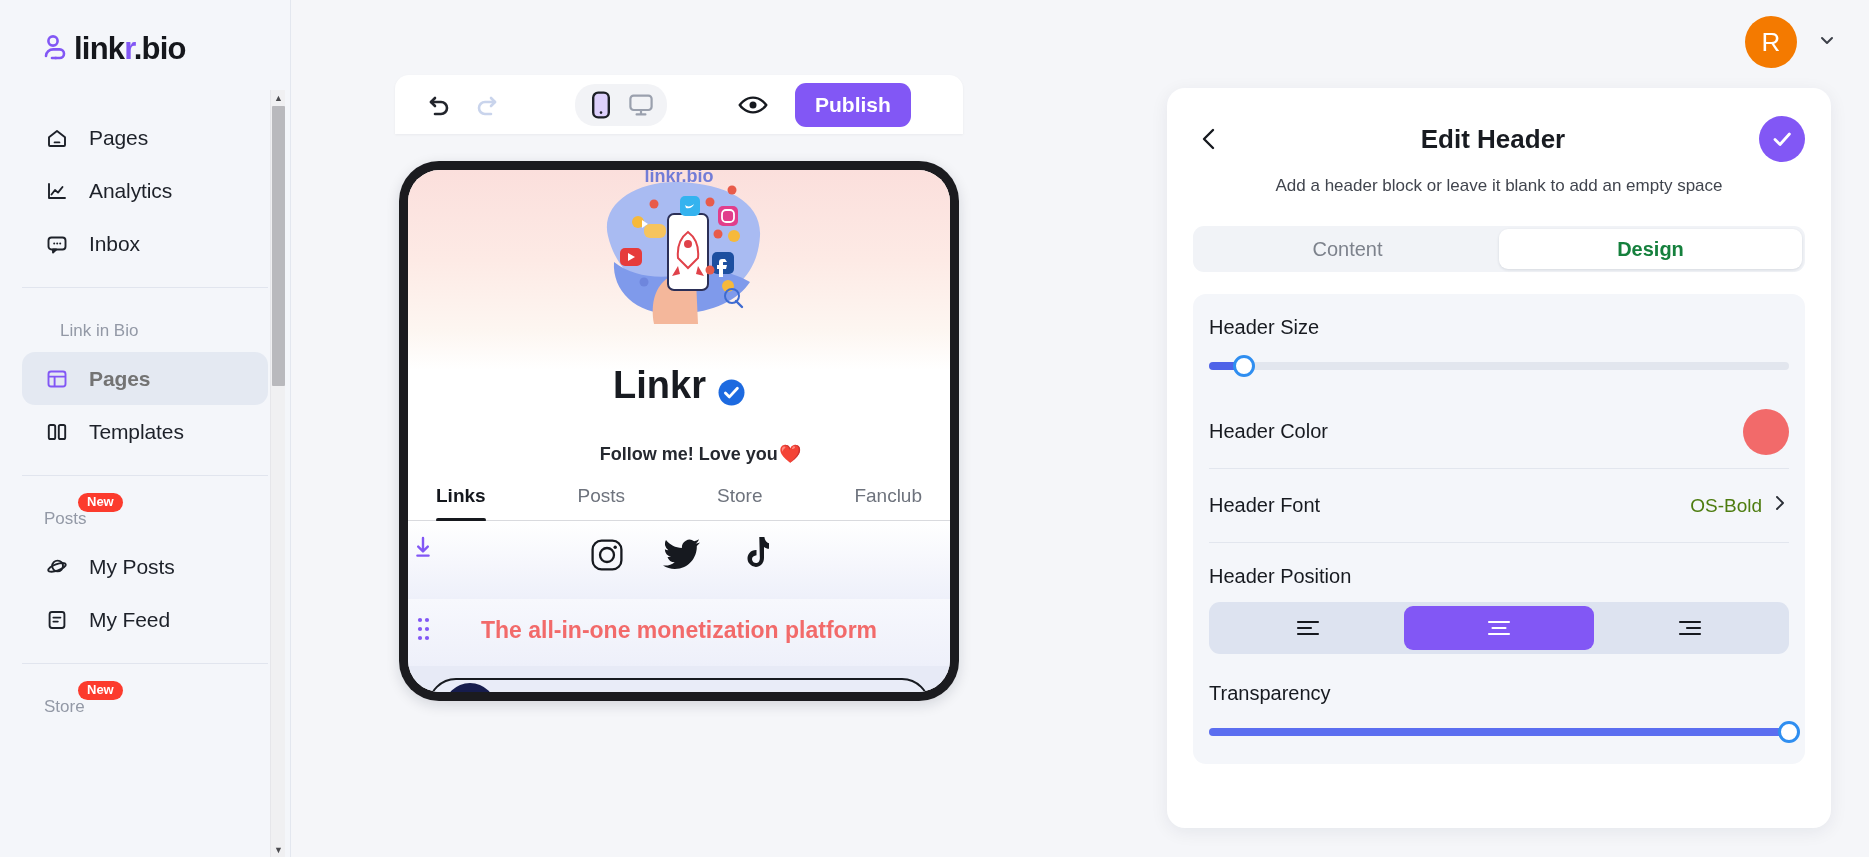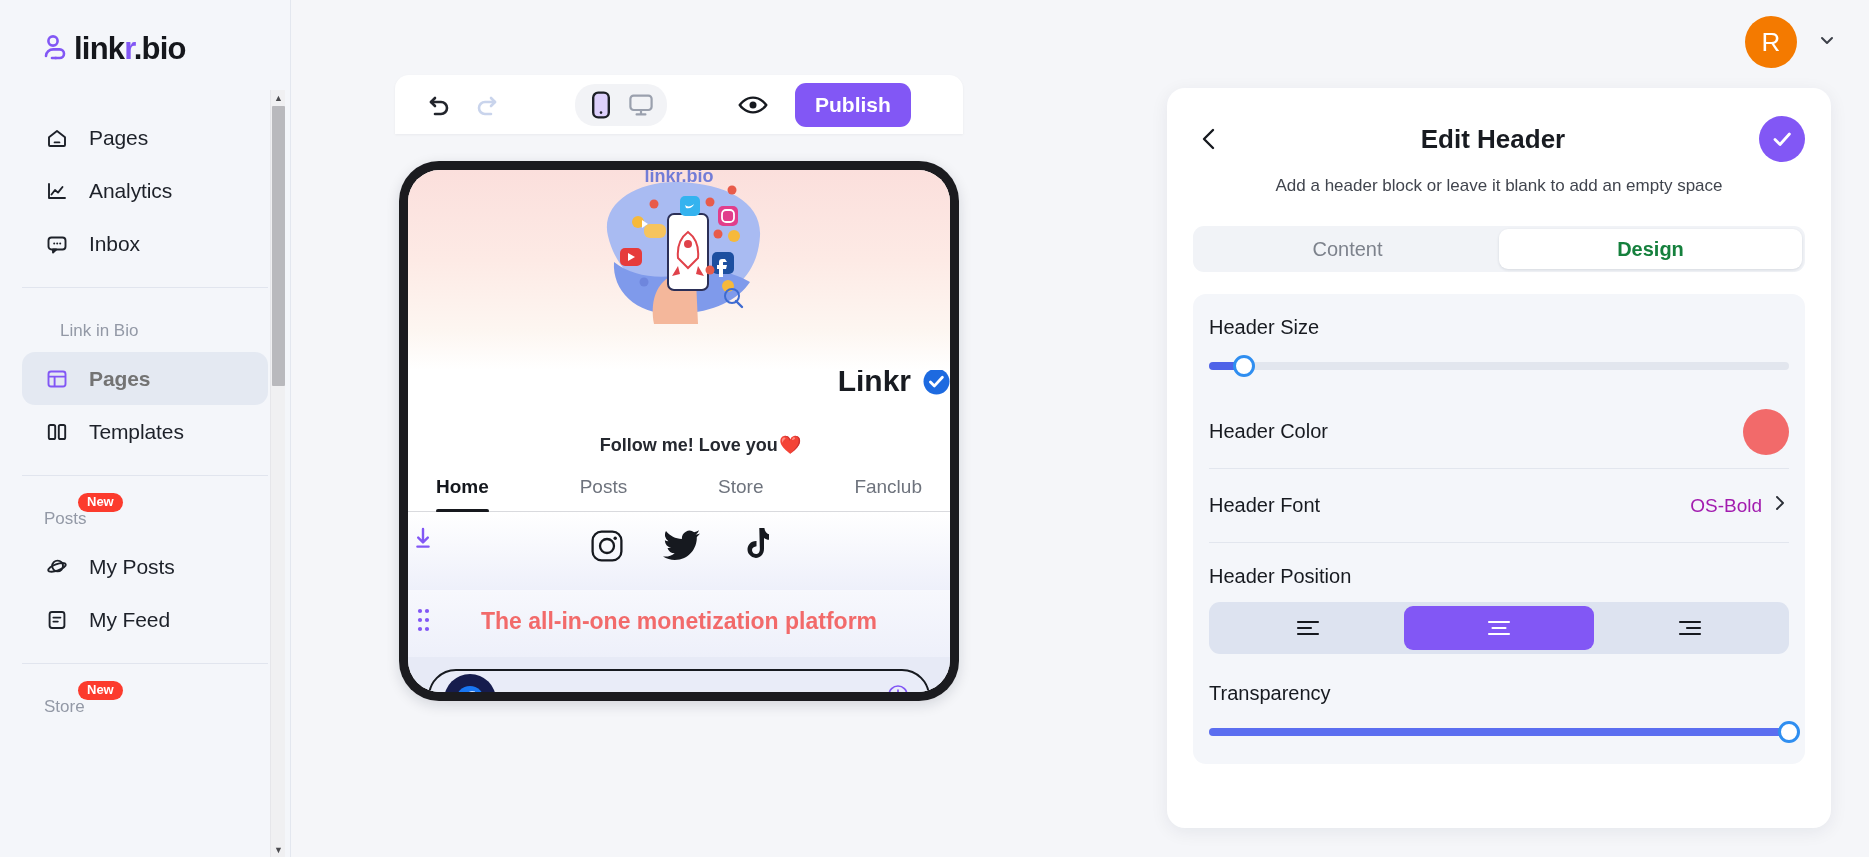--- a/index.html
+++ b/index.html
@@ -129,22 +129,22 @@
     background: linear-gradient(180deg,#fbdfdc 0%, #fdeae5 45%, #fdf6f1 80%, #ffffff 100%);
     position: relative;
   }
   .ph-hero-title {
     position: absolute; top: -4px; left: 0; right: 0;
     text-align: center; font-size: 18px; font-weight: 700;
     color: #5b6bd6; opacity: .85;
   }
   .hero-illustration { position: absolute; left: 50%; top: 4px; transform: translateX(-50%); }
   .ph-name {
-    display: flex; align-items: center; justify-content: flex-end; gap: 12px;
-    font-size: 30px; font-weight: 700; color: #181b21;
+    display: flex; align-items: center; justify-content: center; gap: 12px;
+    font-size: 38px; font-weight: 700; color: #181b21;
     margin-top: -6px;
   }
   .verified { width: 27px; height: 27px; }
   .ph-bio {
     text-align: center; font-size: 18px; font-weight: 700; color: #25282f;
     margin-top: 36px;
     display: flex; align-items: center; justify-content: center; gap: 2px; margin-left: 44px;
   }
   .ph-tabs {
     display: flex; justify-content: space-between;
@@ -240,21 +240,21 @@
     margin-top: 22px;
     background: #f4f6fa;
     border-radius: 13px;
     padding: 0 16px;
     height: 470px;
   }
   .srow { padding: 22px 0 0 0; }
   .srow-label { font-size: 20px; color: #171a20; }
   .srow-flex { display: flex; align-items: center; justify-content: space-between; height: 74px; border-bottom: 1px solid #e2e6ee; }
   .swatch { width: 46px; height: 46px; border-radius: 50%; background: #f26a6a; cursor: pointer; }
-  .srow-value { display: flex; align-items: center; gap: 9px; font-size: 19px; color: #a21caf; cursor: pointer; }
+  .srow-value { display: flex; align-items: center; gap: 9px; font-size: 19px; color: #4d7c0f; cursor: pointer; }
 
   .slider { position: relative; height: 22px; margin: 16px 0 18px 0; }
   .slider .rail { position: absolute; top: 7px; left: 0; right: 0; height: 8px; border-radius: 5px; background: #e2e6ee; }
   .slider .fill { position: absolute; top: 7px; left: 0; height: 8px; border-radius: 5px; background: #4f63e8; }
   .slider .thumb {
     position: absolute; top: 0; width: 22px; height: 22px; border-radius: 50%;
     background: #fff; border: 3px solid #2f8ef0; transform: translateX(-50%); cursor: pointer;
   }
   .slider.full .fill { background: #5b6ef0; }
   .slider.full .thumb { border-color: #2f8ef0; }
@@ -490,21 +490,21 @@
             </svg>
           </span>
         </div>
 
         <div class="ph-bio">
           <span>Follow me! Love you</span>
           <span>❤️</span>
         </div>
 
         <div class="ph-tabs">
-          <span class="ph-tab active">Home</span>
+          <span class="ph-tab active">Links</span>
           <span class="ph-tab">Posts</span>
           <span class="ph-tab">Store</span>
           <span class="ph-tab">Fanclub</span>
         </div>
 
         <div class="ph-socials">
           <span class="drag-dl">
             <svg width="18" height="24" viewBox="0 0 18 24" fill="none" stroke="#8257f5" stroke-width="2.4" stroke-linecap="round" stroke-linejoin="round">
               <path d="M9 3v13M4.2 11.6 9 16.4l4.8-4.8M3.4 20.6h11.2"></path>
             </svg>

